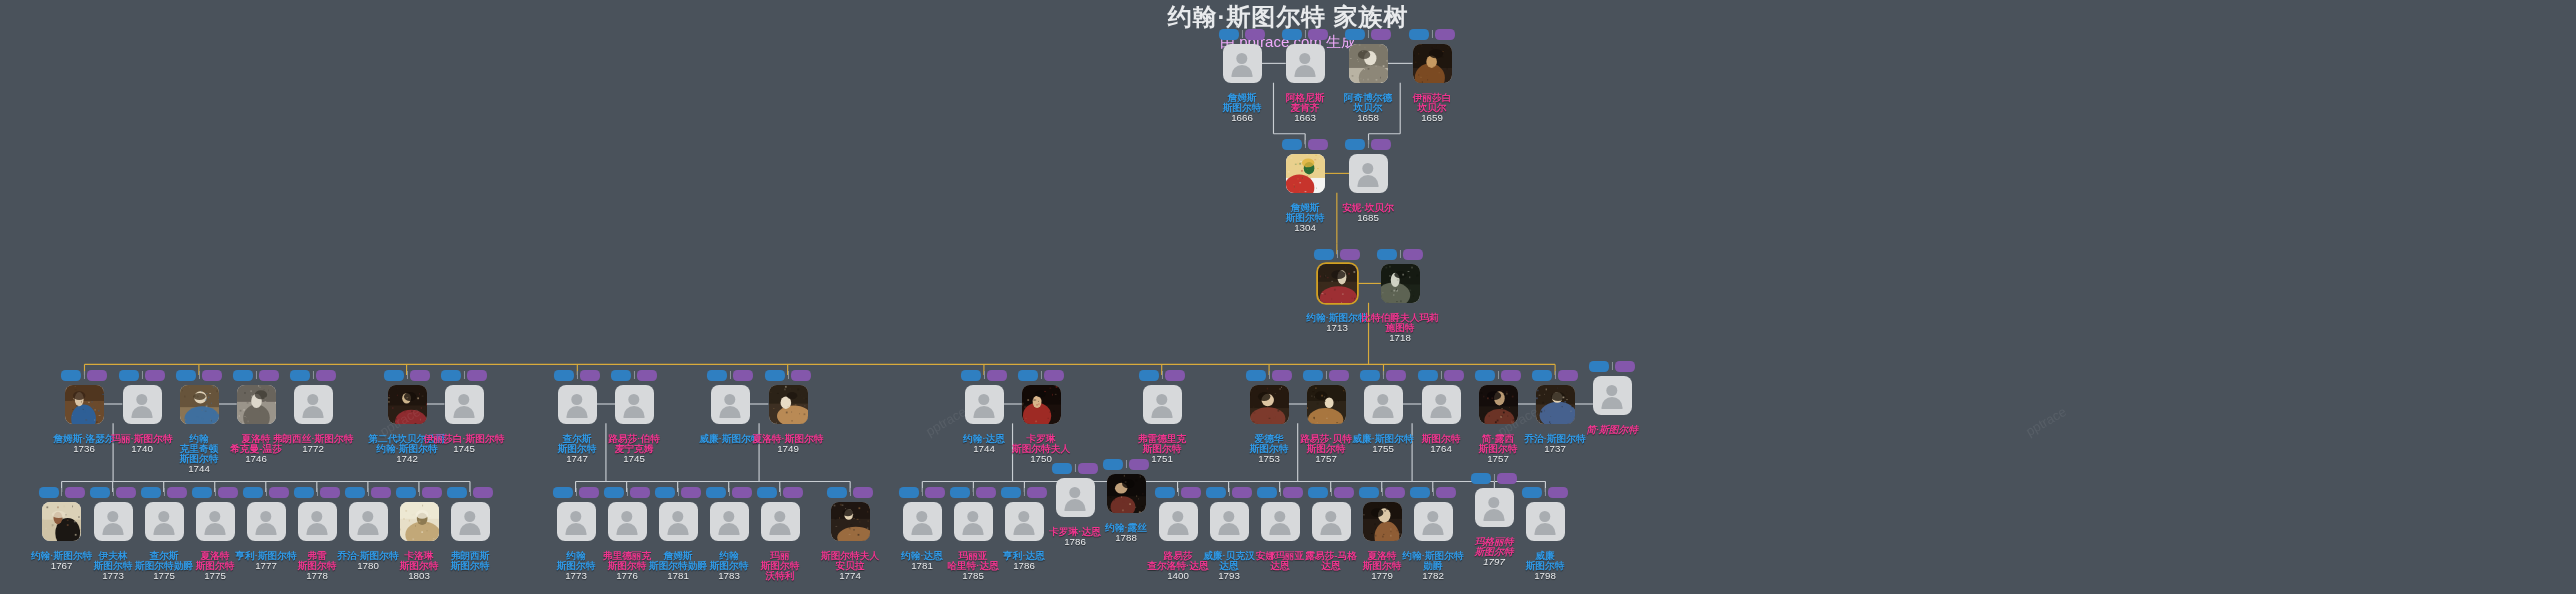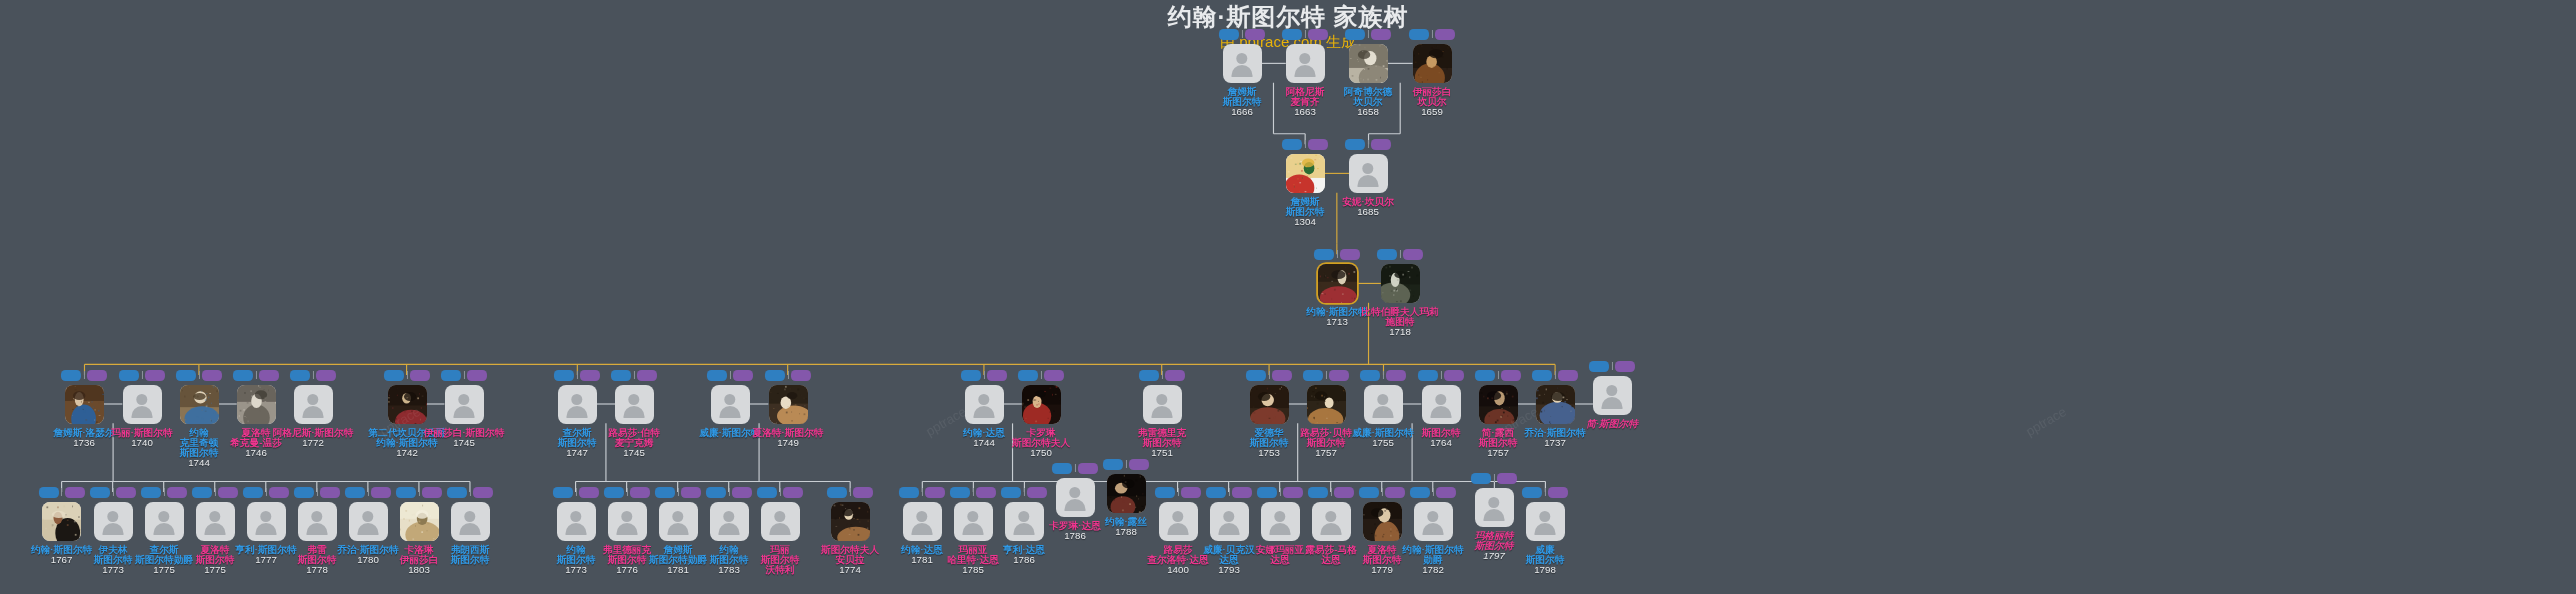--- a/index.html
+++ b/index.html
@@ -12,21 +12,21 @@
   }
   #stage { position: relative; width: 2576px; height: 595px; }
 
   
   #header { position: absolute; left: 0; top: 3.5px; width: 2576px; text-align: center; }
   #title {
     font-size: 24px; font-weight: 700; color: #e8eaec; letter-spacing: 0.9px;
     line-height: 26.4px;
   }
   #subtitle {
-    font-size: 15px; color: #eab308; line-height: 19.4px; margin-top: 1.8px;
+    font-size: 15px; color: #f0abfc; line-height: 19.4px; margin-top: 1.8px;
   }
 
   
   #wires { position: absolute; left: 0; top: 0; width: 2576px; height: 595px; }
 
   
   .node { position: absolute; width: 102px; text-align: center; }
   .badges {
     position: absolute; left: 50%; transform: translateX(-50%);
     top: -15px; display: flex; align-items: center; gap: 2.6px;
@@ -48,21 +48,21 @@
     background: #a9adb1; top: 8.8px; left: 50%; transform: translateX(-50%);
   }
   .avatar-body {
     position: absolute; width: 21px; height: 11.4px; background: #a9adb1;
     border-radius: 10.6px 10.6px 0 0; bottom: 6.2px; left: 50%; transform: translateX(-50%);
   }
   .portrait { width: 100%; height: 100%; display: block; }
 
   .nm {
     font-size: 9.7px; font-weight: 700; line-height: 10px;
-    margin-top: 4px; letter-spacing: 0px;
+    margin-top: 10px; letter-spacing: 0px;
     text-shadow: 0 0.9px 0.9px rgba(0,0,0,.45);
     white-space: pre-line;
   }
   .nm.m { color: #2f9ae8; }
   .nm.f { color: #f0358f; }
   .yr {
     font-size: 9.7px; color: #e9ebed; line-height: 10.6px;
     text-shadow: 0 0.9px 0.9px rgba(0,0,0,.45);
   }
 
@@ -578,21 +578,21 @@
       <div class="node" id="g4n5" style="left: 262px; top: 385px;">
         <div class="badges">
         <div class="badge m"></div>
         <div class="badge-stem"></div>
         <div class="badge f"></div>
       </div>
         <div class="card">
           <span class="avatar-head"></span>
          <span class="avatar-body"></span>
         </div>
-       <div class="nm f">阿格尼斯·斯图尔特</div>
+       <div class="nm f">弗朗西丝·斯图尔特</div>
        <div class="yr">1772</div>
       </div>
       <div class="node" id="g4n6" style="left: 356px; top: 385px;">
         <div class="badges">
         <div class="badge m"></div>
         <div class="badge-stem"></div>
         <div class="badge f"></div>
       </div>
         <div class="card">
           <svg class="portrait" viewBox="0 0 44 44" xmlns="http://www.w3.org/2000/svg">
@@ -1182,21 +1182,21 @@
             <rect x="13" y="14" width="2" height="1" fill="#e7dfc8" opacity="0.46"></rect>
             <rect x="41" y="23" width="1" height="2" fill="#f3eedd" opacity="0.18"></rect>
             <rect x="0" y="30" width="1" height="2" fill="#8d7a52" opacity="0.22"></rect>
             <rect x="37" y="41" width="2" height="1" fill="#e7dfc8" opacity="0.35"></rect>
             <rect x="10" y="20" width="1" height="2" fill="#c2a878" opacity="0.42"></rect>
             <rect x="3" y="40" width="1" height="1" fill="#f3eedd" opacity="0.46"></rect>
             <rect x="31" y="24" width="2" height="1" fill="#8d7a52" opacity="0.24"></rect>
           </svg>
         </div>
        <div class="nm f">卡洛琳
-伊丽莎白</div>
+斯图尔特</div>
        <div class="yr">1803</div>
       </div>
       <div class="node" id="g5n9" style="left: 419px; top: 502px;">
         <div class="badges">
         <div class="badge m"></div>
         <div class="badge-stem"></div>
         <div class="badge f"></div>
       </div>
         <div class="card">
           <span class="avatar-head"></span>

